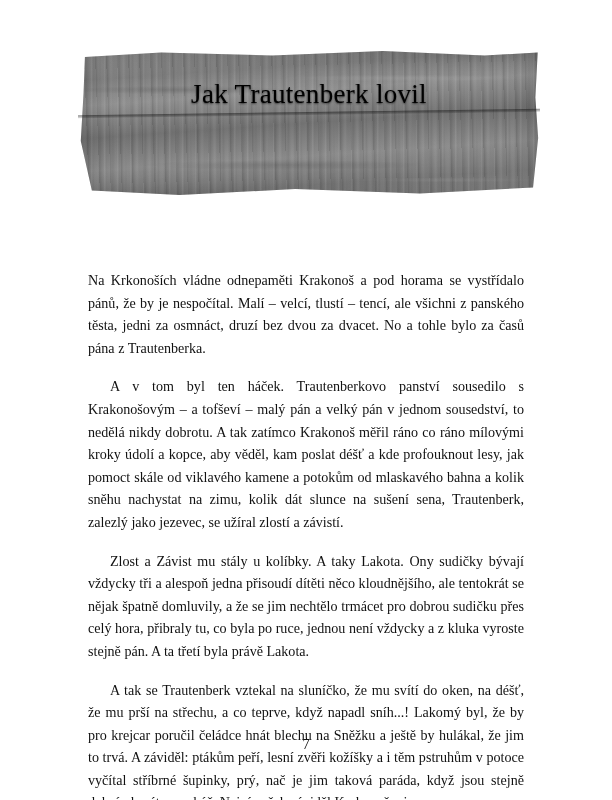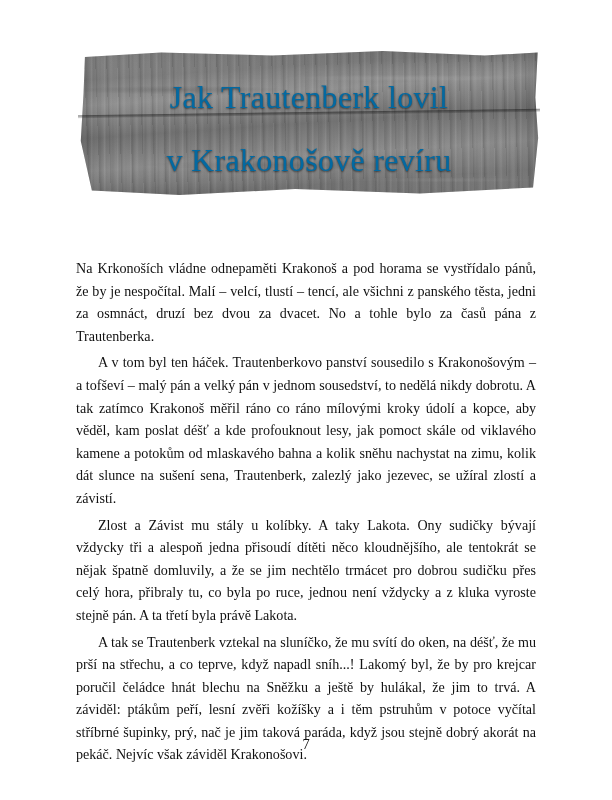--- a/index.html
+++ b/index.html
@@ -81,22 +81,22 @@
     clip-path: polygon(
       1.5% 6%, 18% 3%, 42% 5%, 66% 2%, 88% 5%, 99.5% 3%,
       99% 33%, 99.6% 60%, 98.5% 93%,
       74% 97%, 47% 94%, 22% 98%, 3% 95%, 0.6% 62%, 1.2% 30%);
   }
 
   .title-line {
     position: absolute;
     width: 462px;
     text-align: center;
-    color: #0369a1;
-    font-size: 32px;
+    color: #000000;
+    font-size: 27px;
     letter-spacing: 0.3px;
     text-shadow: 0 1px 2px rgba(0,0,0,0.55);
     white-space: nowrap;
   }
   .title-line.l1 { top: 31px; }
   .title-line.l2 { top: 94px; }
 
   
   .body-text {
     position: absolute;
@@ -104,21 +104,21 @@
     top: 253px;
     width: 468px;
     font-size: 14.1px;
     line-height: 22.6px;
     text-align: justify;
     text-justify: inter-word;
     color: #111111;
     hyphens: manual;
   }
   .body-text p {
-    margin: 4px;
+    margin: 16px;
   }
   .body-text p.indent {
     text-indent: 22px;
   }
 
   .page-number {
     position: absolute;
     left: 0;
     top: 736px;
     width: 612px;
@@ -130,21 +130,20 @@
 </head>
 <body>
 
 <div class="page">
 
   <div class="title-block">
     <div class="plank"></div>
     <div class="plank-grain"></div>
     <div class="plank-seam s1"></div>
     <div class="title-line l1">Jak Trautenberk lovil</div>
-    <div class="title-line l2">v Krakonošově revíru</div>
   </div>
 
   <div class="body-text">
     <p>Na Krkonoších vládne odnepaměti Krakonoš a pod horama se vystřídalo pánů, že by je nespočítal. Malí – velcí, tlustí – tencí, ale všichni z panského těsta, jedni za osmnáct, druzí bez dvou za dvacet. No a tohle bylo za časů pána z Trautenberka.</p>
     <p class="indent">A v tom byl ten háček. Trautenberkovo panství sousedilo s Krakonošovým – a tofševí – malý pán a velký pán v jednom sousedství, to nedělá nikdy dobrotu. A tak zatímco Krakonoš měřil ráno co ráno mílovými kroky údolí a kopce, aby věděl, kam poslat déšť a kde profouknout lesy, jak pomoct skále od viklavého kamene a potokům od mlaskavého bahna a kolik sněhu nachystat na zimu, kolik dát slunce na sušení sena, Trautenberk, zalezlý jako jezevec, se užíral zlostí a závistí.</p>
     <p class="indent">Zlost a Závist mu stály u kolíbky. A taky Lakota. Ony sudičky bývají vždycky tři a alespoň jedna přisoudí dítěti něco kloudnějšího, ale tentokrát se nějak špatně domluvily, a že se jim nechtělo trmácet pro dobrou sudičku přes celý hora, přibraly tu, co byla po ruce, jednou není vždycky a z kluka vyroste stejně pán. A ta třetí byla právě Lakota.</p>
     <p class="indent">A tak se Trautenberk vztekal na sluníčko, že mu svítí do oken, na déšť, že mu prší na střechu, a co teprve, když napadl sníh...! Lakomý byl, že by pro krejcar poručil čeládce hnát blechu na Sněžku a ještě by hulákal, že jim to trvá. A záviděl: ptákům peří, lesní zvěři kožíšky a i těm pstruhům v potoce vyčítal stříbrné šupinky, prý, nač je jim taková paráda, když jsou stejně dobrý akorát na pekáč. Nejvíc však záviděl Krakonošovi.</p>
   </div>
 
   <div class="page-number">7</div>

